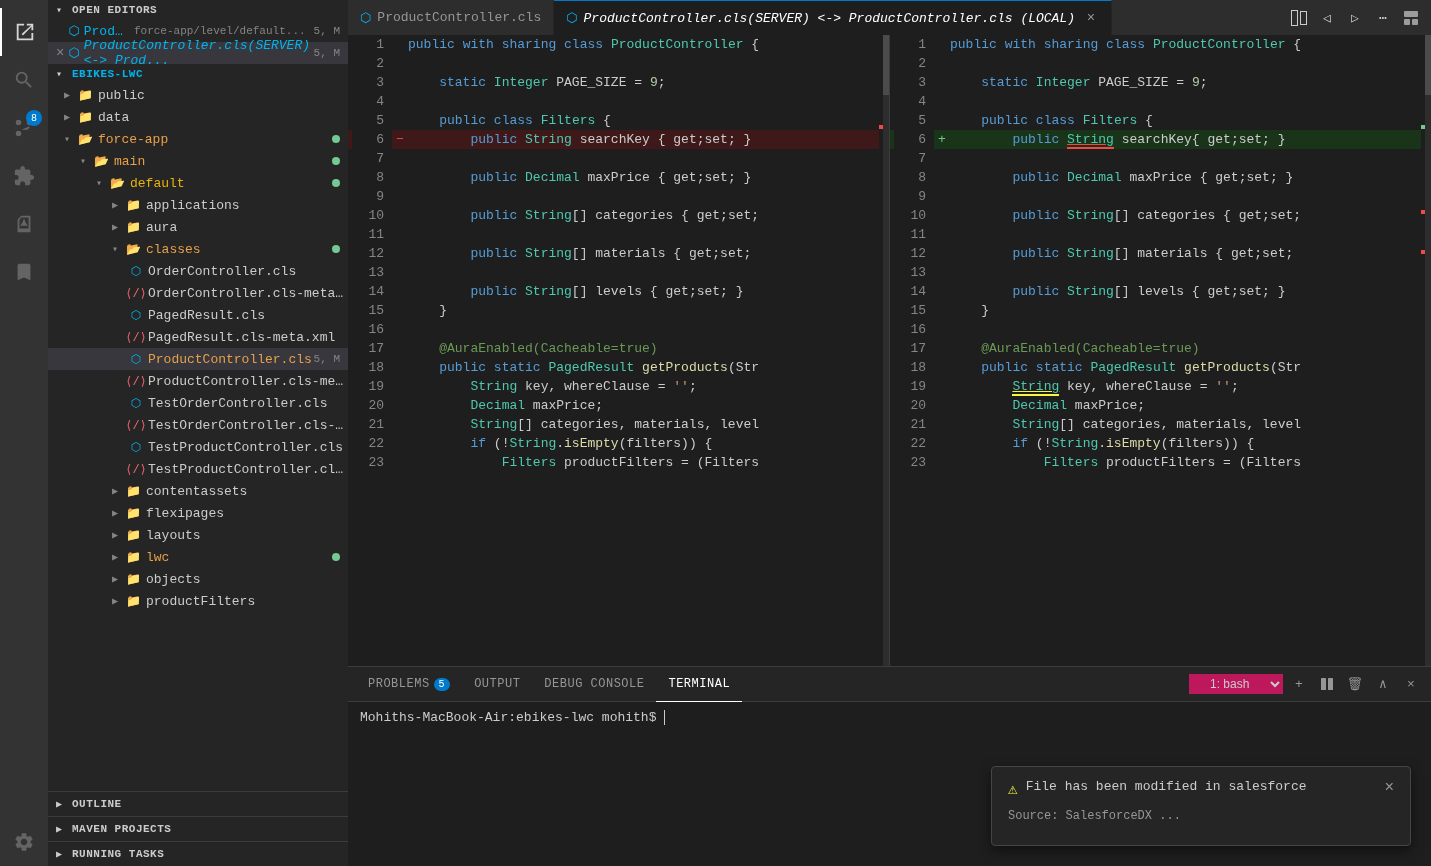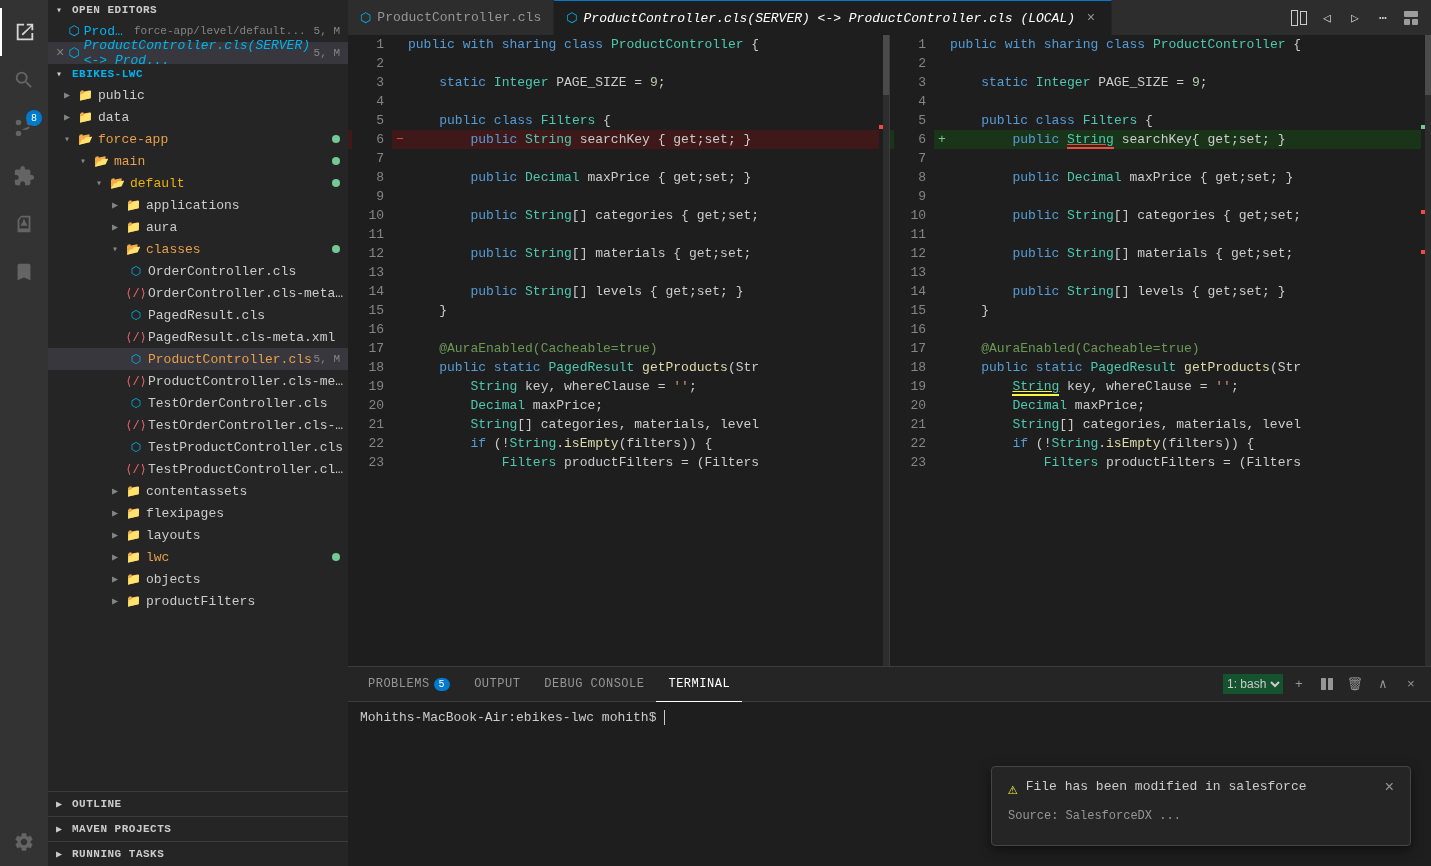--- a/index.html
+++ b/index.html
@@ -301,24 +301,24 @@
       height: 24px;
       display: flex;
       align-items: center;
       justify-content: center;
       color: #969696;
       cursor: pointer;
       border-radius: 3px;
     }
 
     .panel-select {
-      background: #14532d;
+      background: #be185d;
       color: #cccccc;
       border: none;
-      padding: 2px 0;
+      padding: 2px 17px;
       font-size: 12px;
       cursor: pointer;
     }
 
     .terminal-area {
       flex: 1;
       padding: 8px 12px;
       font-size: 13px;
       color: #cccccc;
       overflow: auto;

